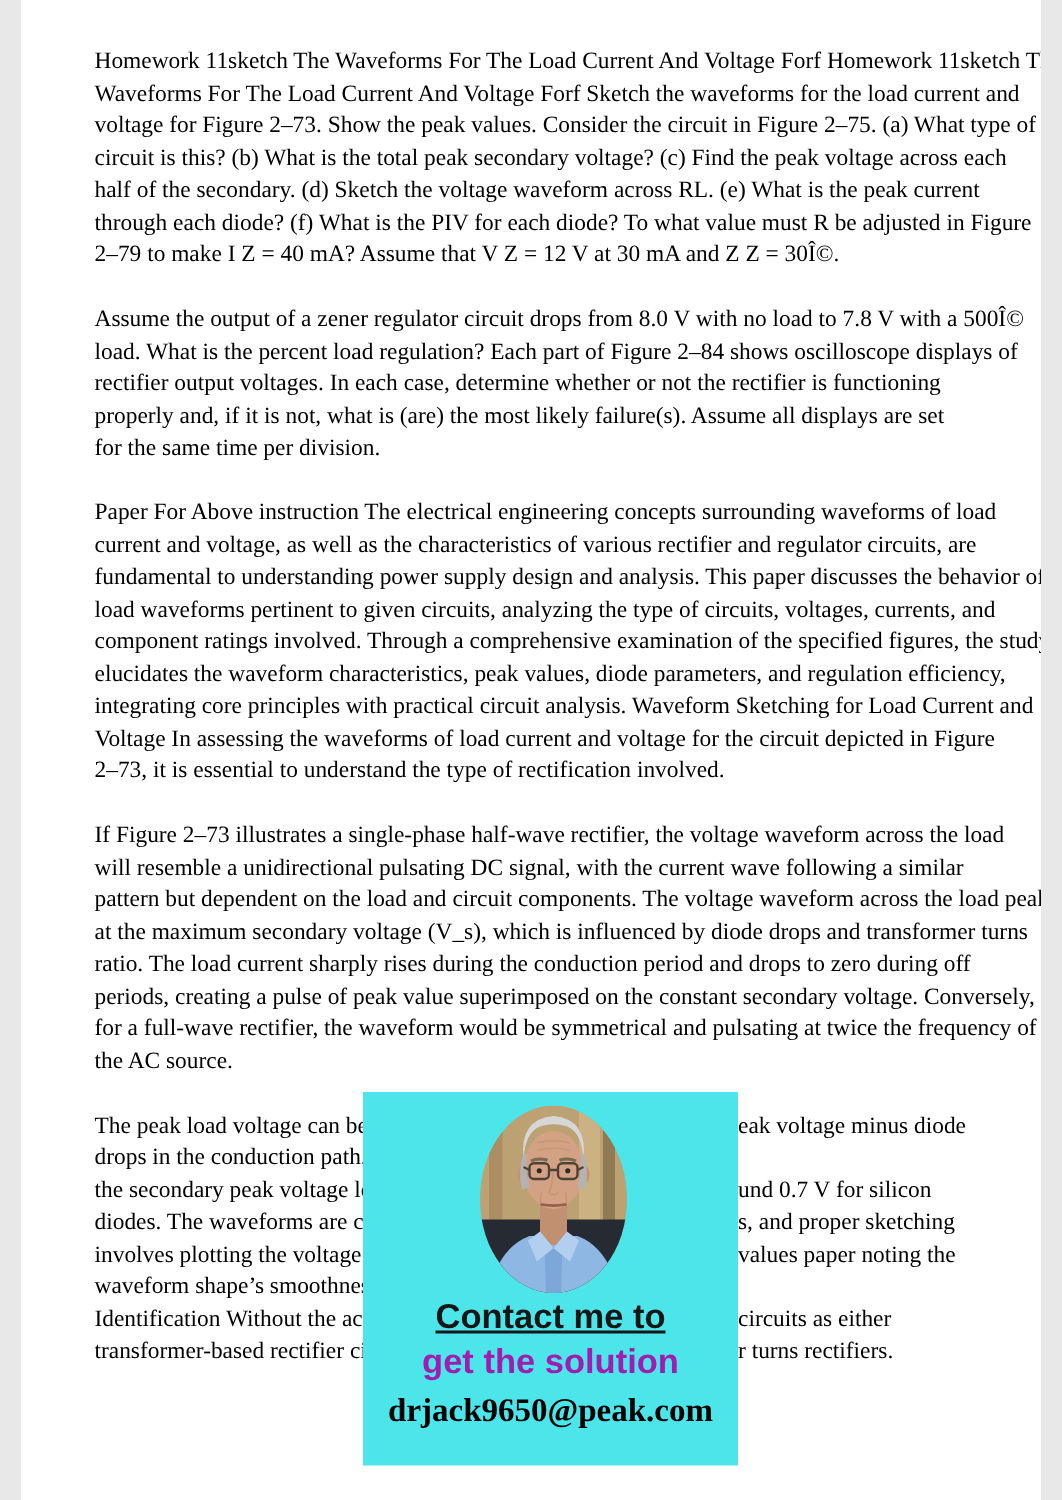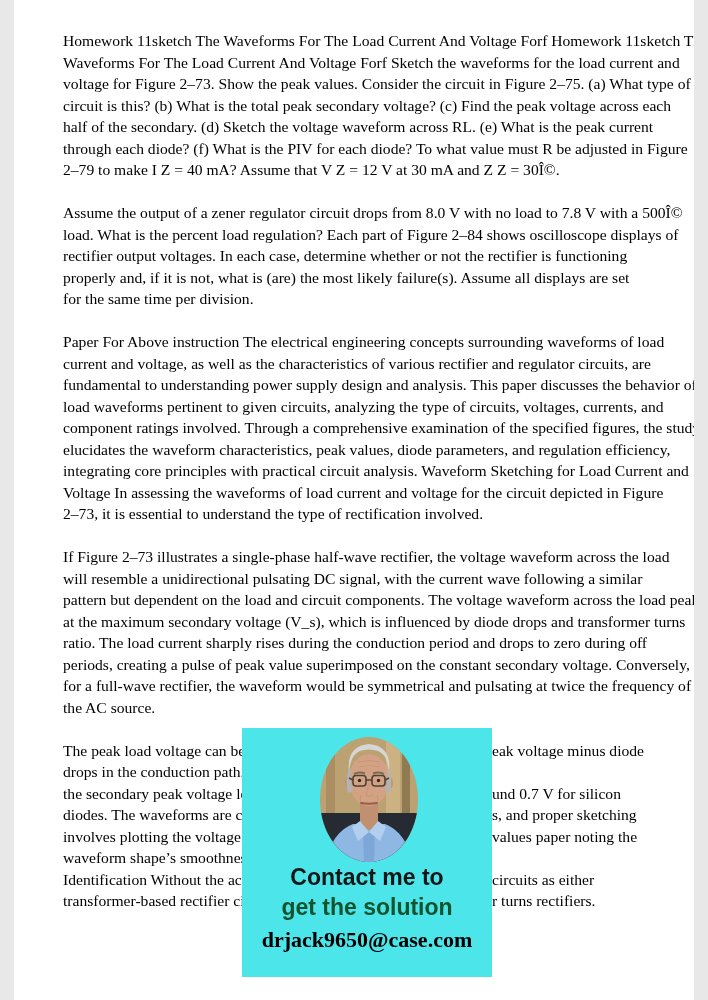--- a/index.html
+++ b/index.html
@@ -184,19 +184,19 @@
 
         <path d="M49,45 Q47.5,55 46,58 Q49,61 52,58" stroke="#b5876365" stroke-width="1.5" fill="none" stroke-opacity="0.9" stroke-linecap="round"></path>
 
         <path d="M41,66 Q49,67.5 57,66" stroke="#955f4b" stroke-width="1.8" fill="none" stroke-linecap="round"></path>
 
         <path d="M41,58 Q40,62 40.5,65" stroke="#c2926f" stroke-width="1" fill="none" opacity="0.8"></path>
         <path d="M57,58 Q58,62 57.5,65" stroke="#c2926f" stroke-width="1" fill="none" opacity="0.8"></path>
       </svg>
     </div>
     <div class="ad-texts">
-      <div class="ad-line" style="color: rgb(22, 22, 22);">Contact me to</div>
-      <div class="ad-line" style="color: #14532d;">get the solution</div>
-      <div class="ad-email" style="color: rgb(0, 0, 0);">drjack9650@case.com</div>
+      <div class="ad-line" style="color: rgb(22, 22, 22); text-decoration: underline;">Contact me to</div>
+      <div class="ad-line" style="color: #a21caf;">get the solution</div>
+      <div class="ad-email" style="color: rgb(0, 0, 0);">drjack9650@peak.com</div>
     </div>
   </div>
 
 </div>
 
 </body></html>

